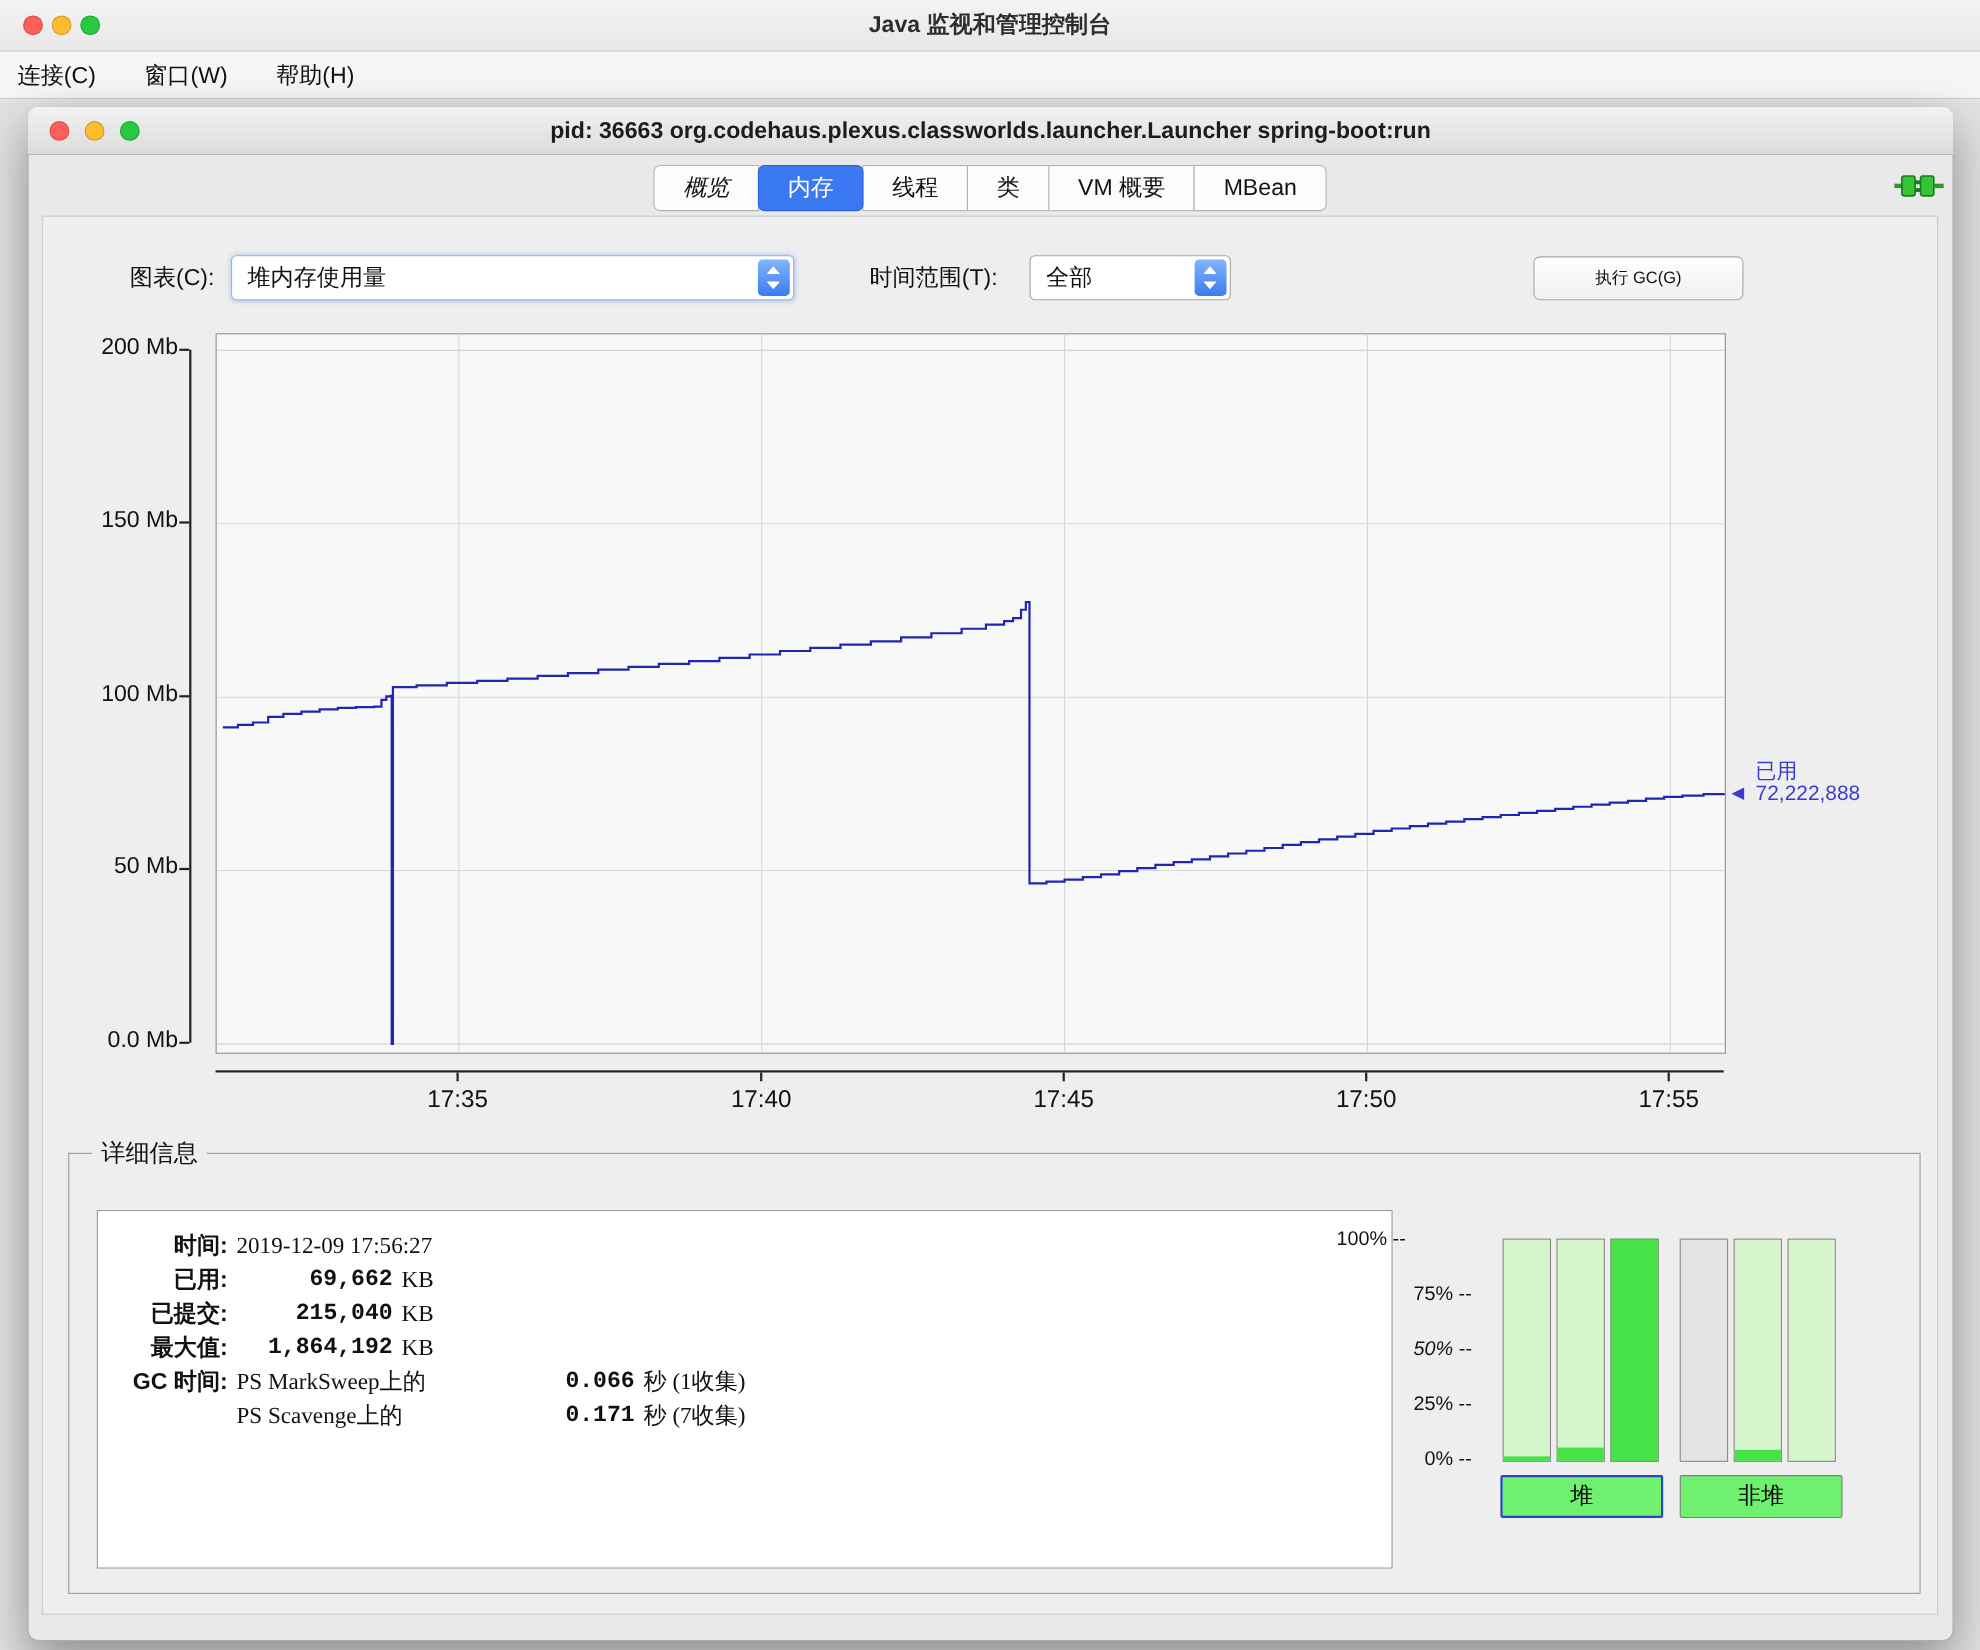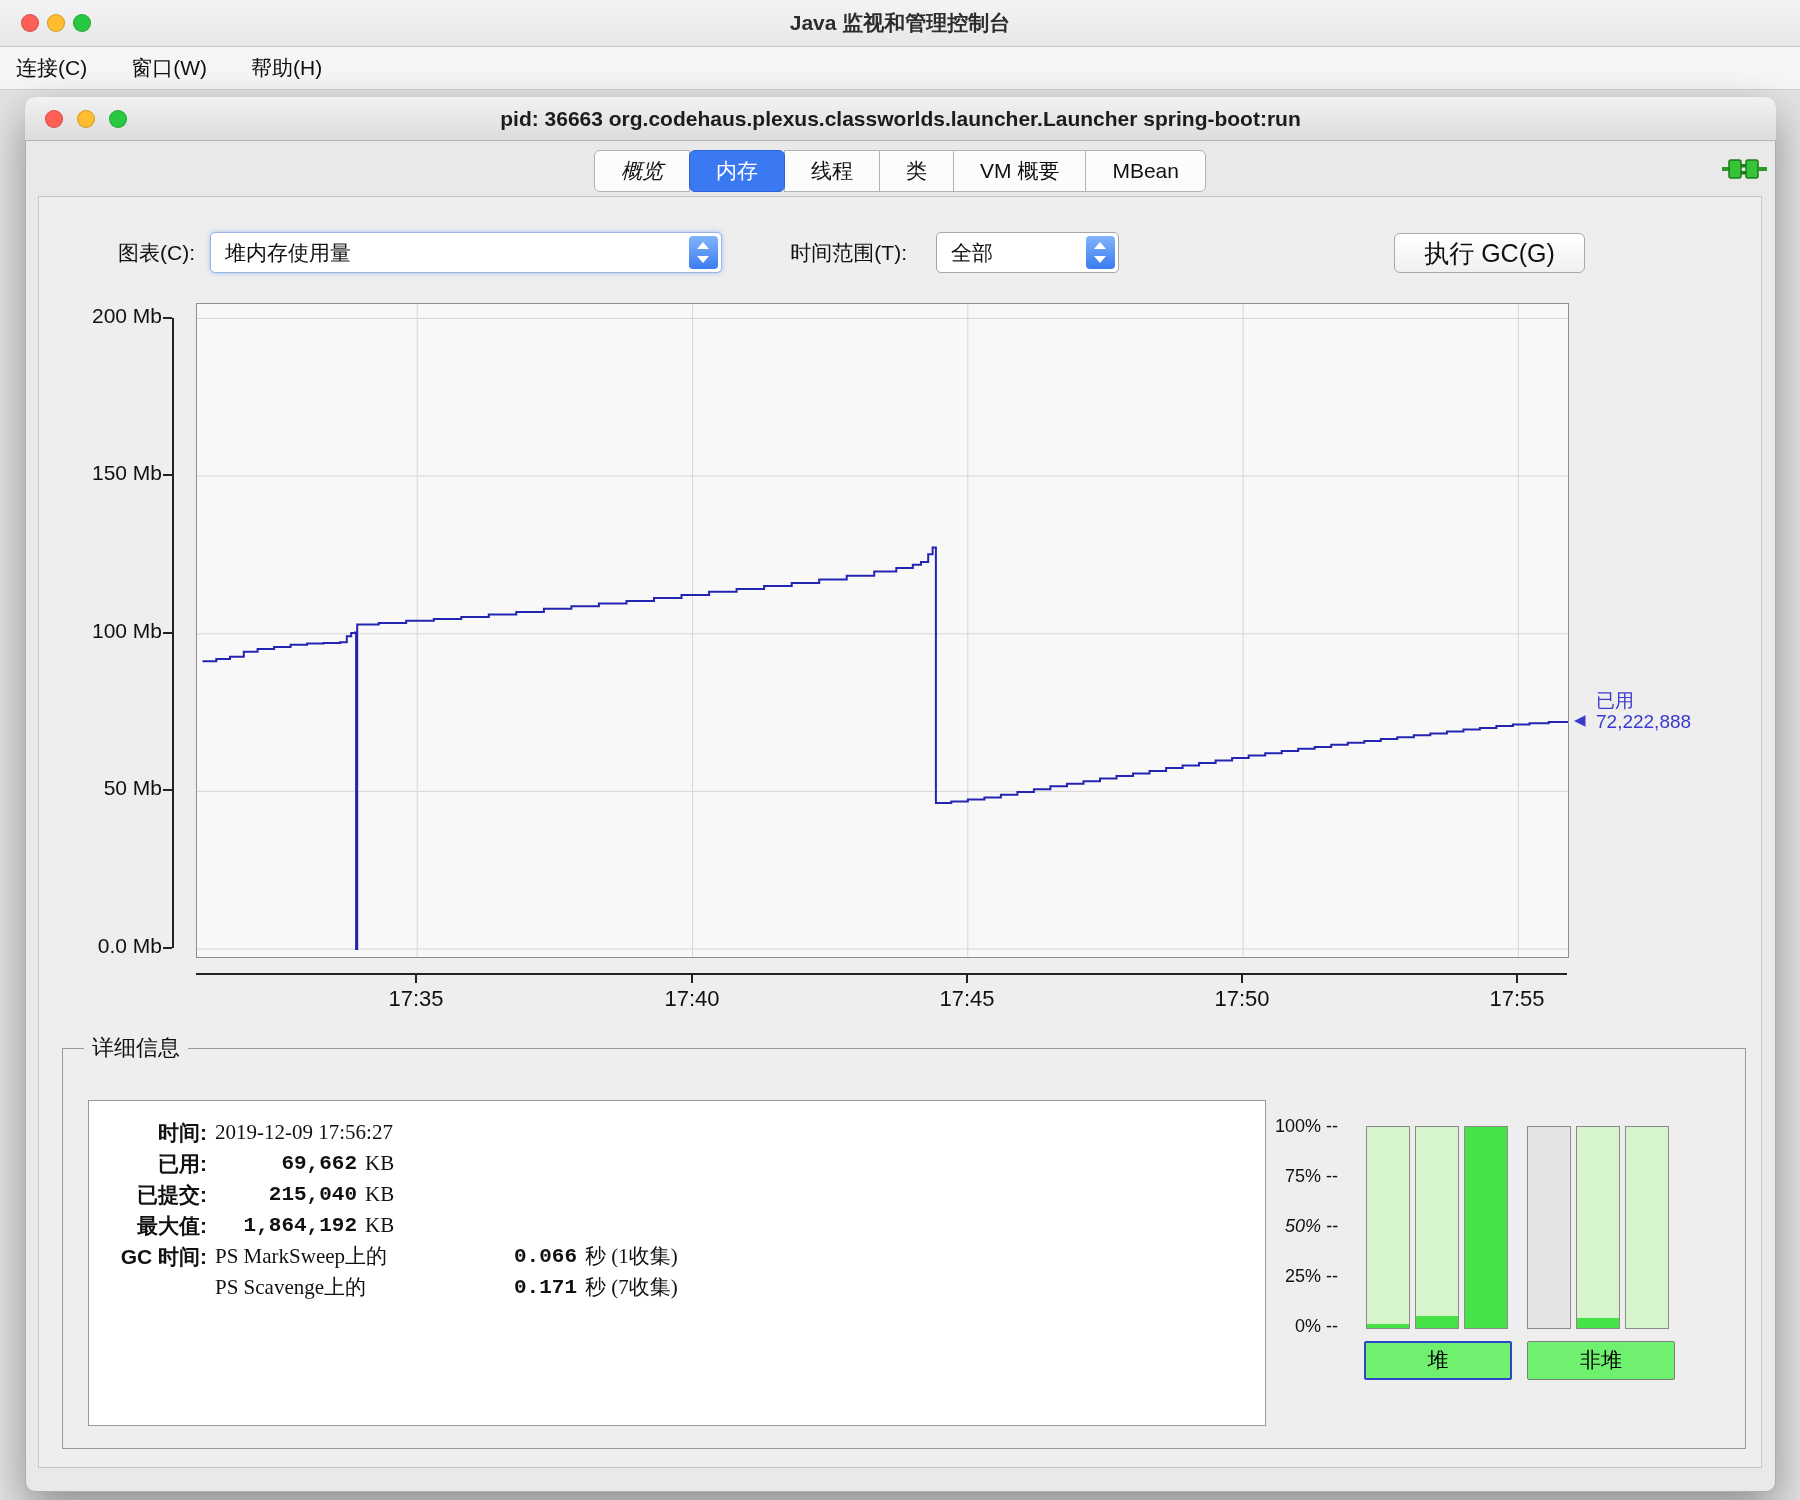--- a/index.html
+++ b/index.html
@@ -90,21 +90,21 @@
   }
   .stepper:before,.stepper:after{
     content:"";position:absolute;left:8px;width:0;height:0;
     border-left:6.5px solid transparent;border-right:6.5px solid transparent;
   }
   .stepper:before{top:6px;border-bottom:7px solid #fff;}
   .stepper:after{bottom:6px;border-top:7px solid #fff;}
   .gc-button{
     background:linear-gradient(#ffffff,#f0f0f0);
     border:1px solid #a8a8a8;border-radius:6px;box-sizing:border-box;
-    text-align:center;font-size:25px;line-height:38px;color:#111;
+    text-align:center;font-size:15px;line-height:38px;color:#111;
   }
 
   
   .plot{
     left:196px;top:303px;width:1371px;height:653px;
     background:#f8f8f8;border:1px solid #8f8f8f;box-sizing:content-box;
   }
   .annotation{color:#3a3ace;font-size:19px;white-space:nowrap;}
 
   
@@ -268,21 +268,21 @@
     </div>
     <div class="detail-row">
       <span class="detail-label"></span>
       <span class="detail-pool">PS Scavenge上的</span>
       <span class="detail-num" style="width: 150px;">0.171</span>
       <span class="detail-unit">秒 (7收集)</span>
     </div>
   </div>
 
 <div class="abs" id="gauges-layer" style="left:0;top:0;width:1800px;height:1500px;">
-    <div class="abs" style="left: 1228px; top: 1116px; width: 110px; text-align: right; font-size: 18px;">100% --</div>
+    <div class="abs" style="left: 1168px; top: 1116px; width: 110px; text-align: right; font-size: 18px;">100% --</div>
     <div class="abs" style="left: 1228px; top: 1166px; width: 110px; text-align: right; font-size: 18px;">75% --</div>
     <div class="abs" style="left: 1228px; top: 1216px; width: 110px; text-align: right; font-size: 18px; font-style: italic;">50% --</div>
     <div class="abs" style="left: 1228px; top: 1266px; width: 110px; text-align: right; font-size: 18px;">25% --</div>
     <div class="abs" style="left: 1228px; top: 1316px; width: 110px; text-align: right; font-size: 18px;">0% --</div>
     <div class="abs pool-bar" style="left: 1366px; top: 1126px; width: 44px; height: 203px; background: rgb(214, 245, 204);">
       <div class="pool-fill" style="height: 2%; background: rgb(71, 226, 71);"></div>
     </div>
     <div class="abs pool-bar" style="left: 1415px; top: 1126px; width: 44px; height: 203px; background: rgb(214, 245, 204);">
       <div class="pool-fill" style="height: 6%; background: rgb(71, 226, 71);"></div>
     </div>

